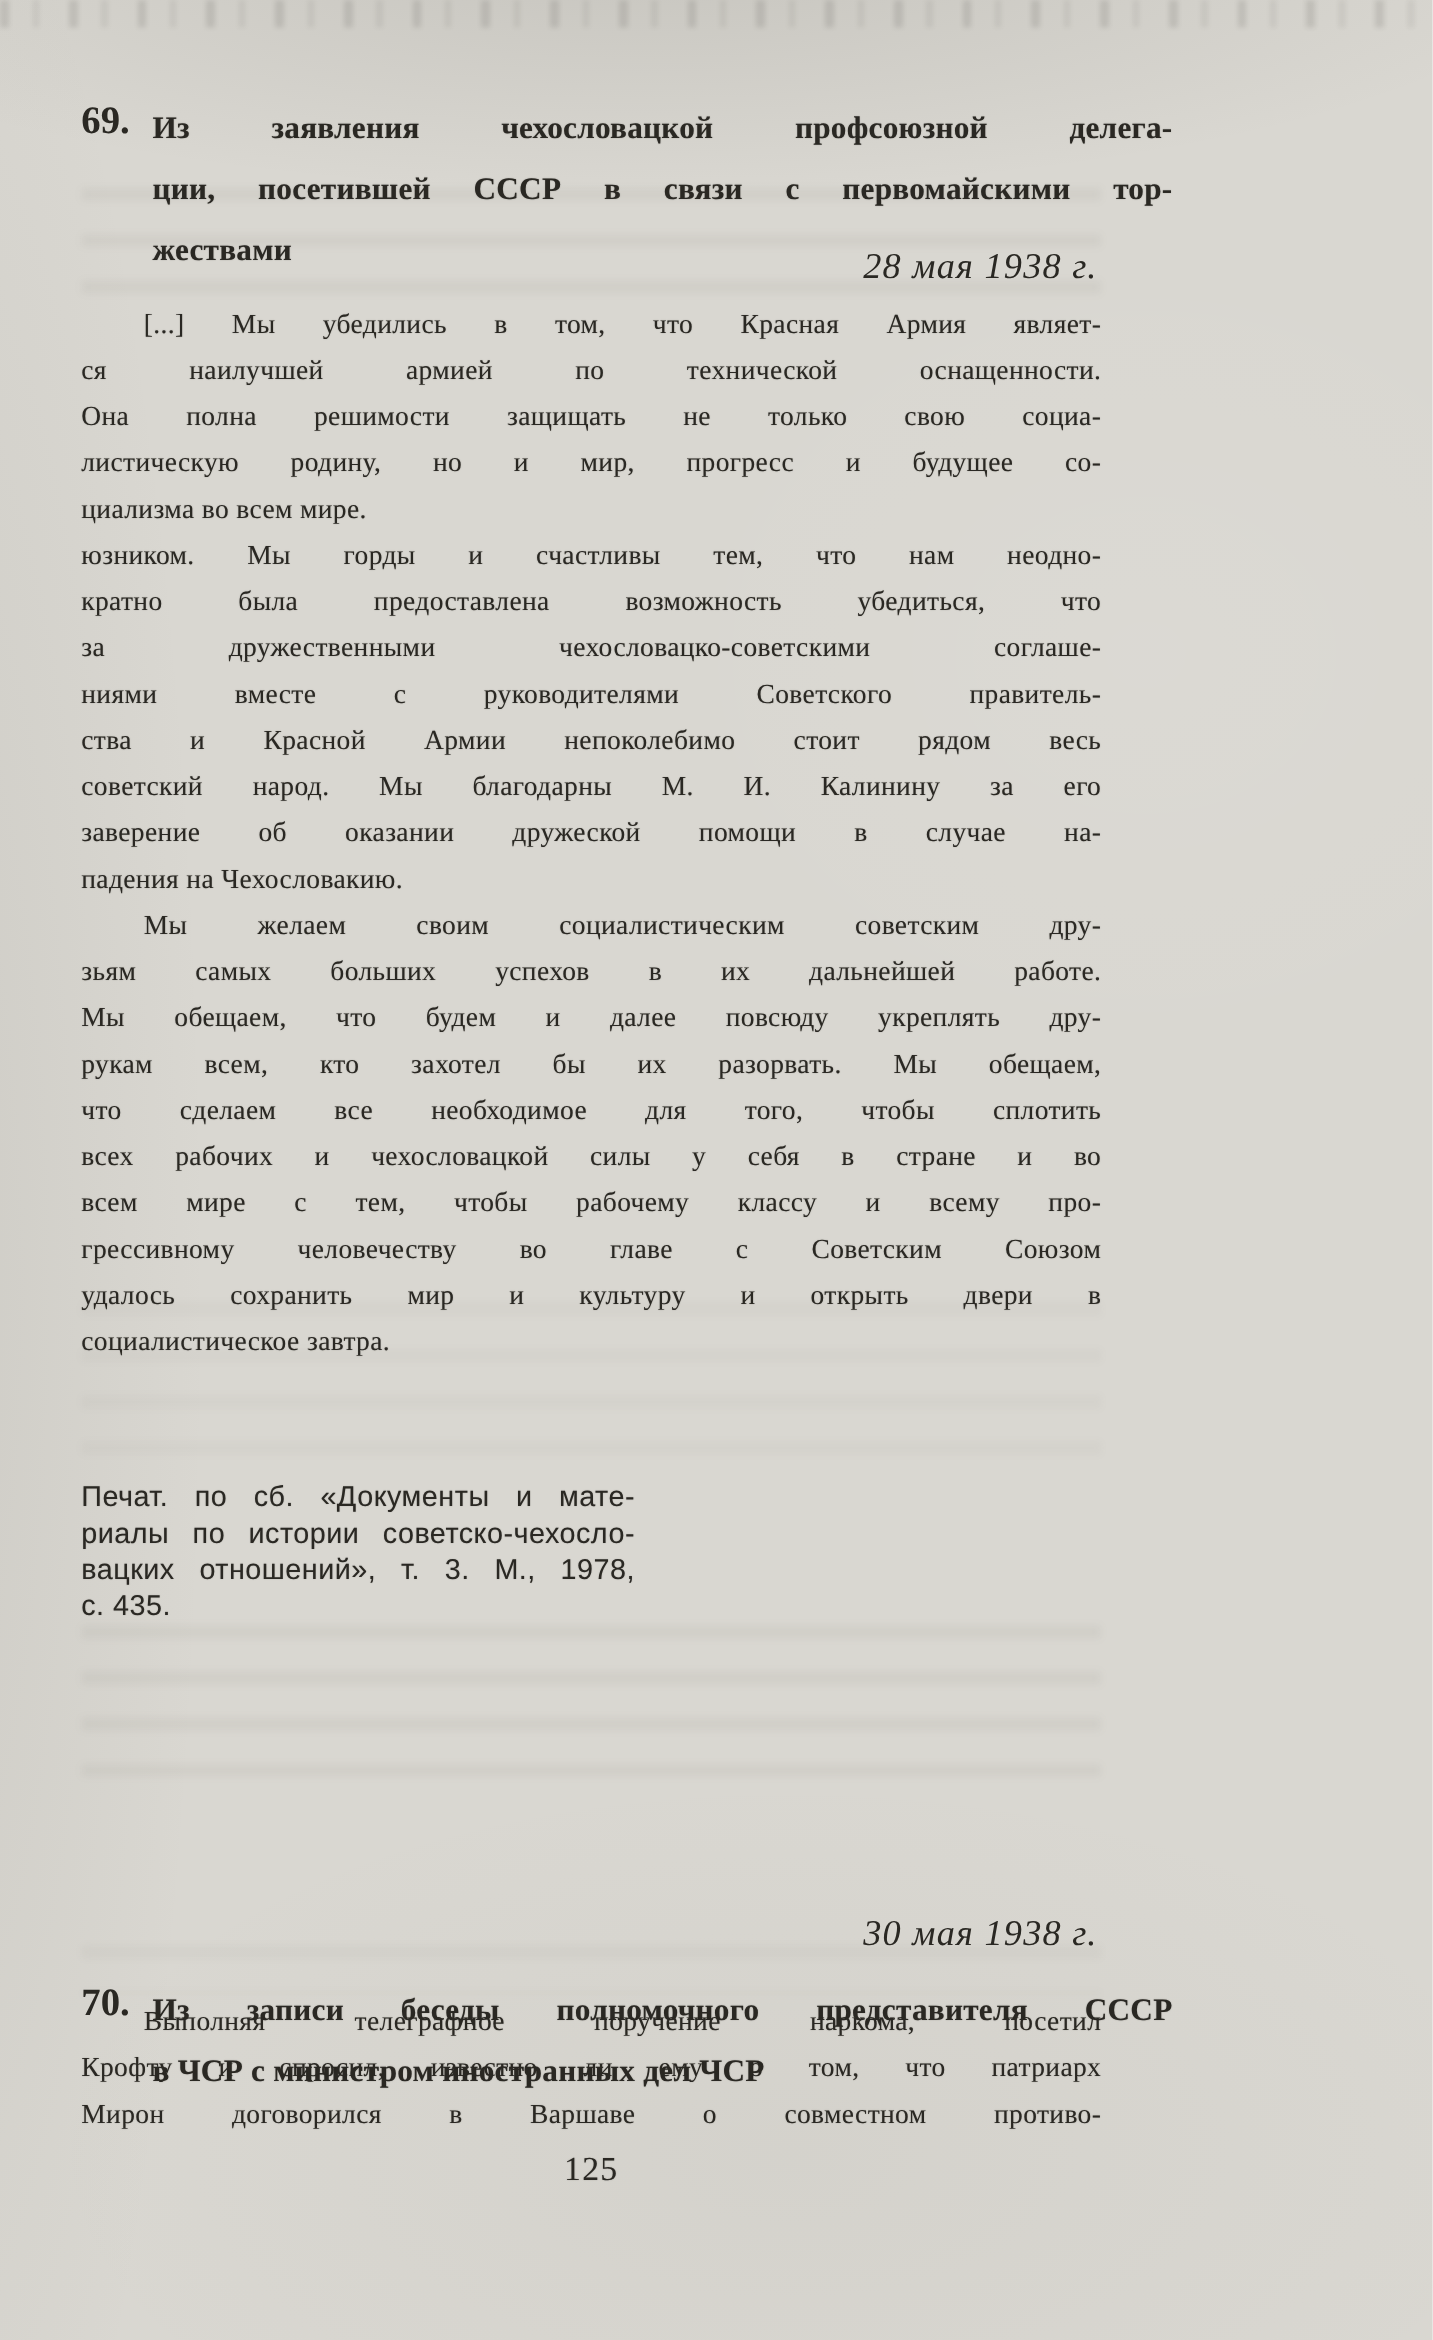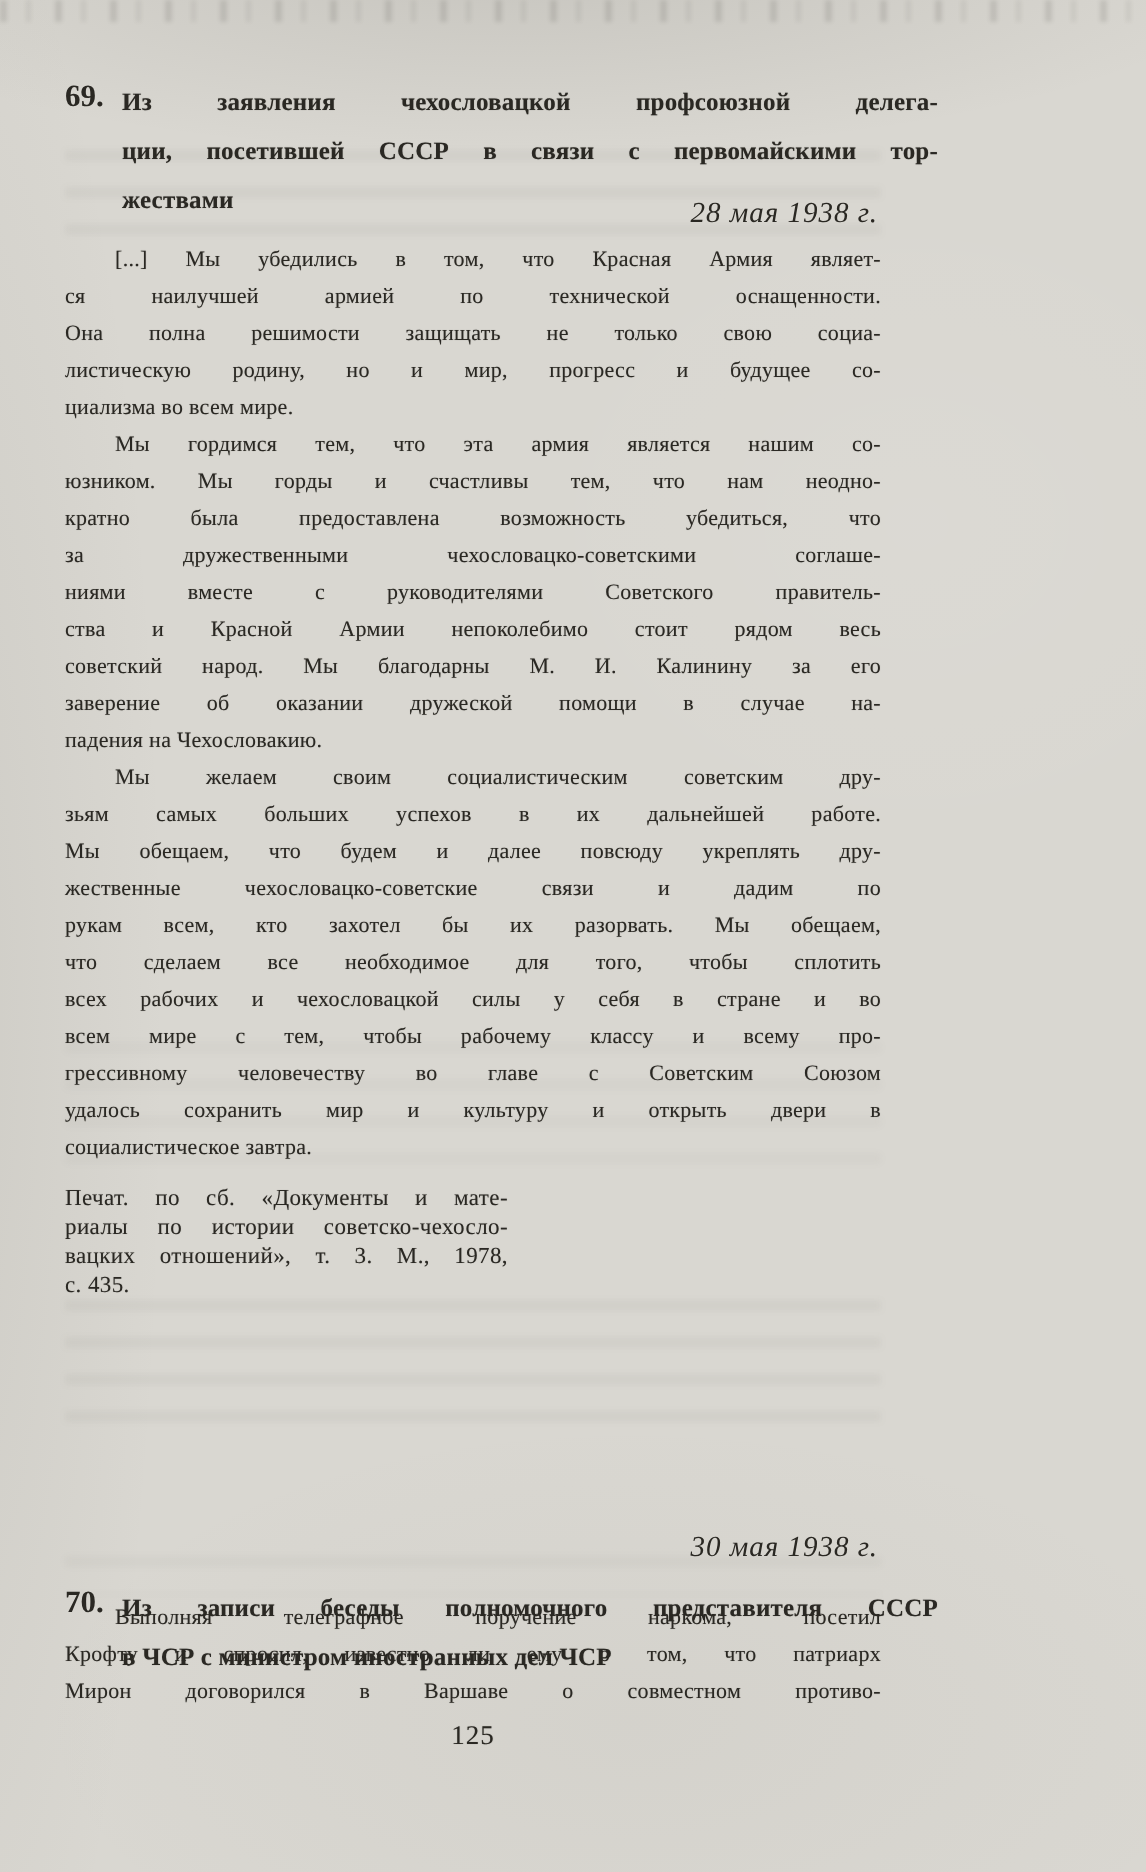--- a/index.html
+++ b/index.html
@@ -12,21 +12,21 @@
     position: relative;
     width: 1146px; height: 1872px;
     color: #2a2823;
     background:
       radial-gradient(ellipse 1000px 260px at 45% -40px, rgba(88,86,78,0.14), transparent 75%),
       radial-gradient(ellipse 300px 1600px at -60px 55%, rgba(110,108,98,0.10), transparent 75%),
       radial-gradient(ellipse 600px 500px at 80% 28%, rgba(255,255,255,0.06), transparent 70%),
       radial-gradient(ellipse 800px 400px at 55% 92%, rgba(120,118,108,0.05), transparent 75%),
       #d9d7d1;
   }
-  .page * { text-rendering: geometricPrecision; font-family: Liberation Serif, serif; }
+  .page * { text-rendering: geometricPrecision; }
 
   
   .smudge-top {
     position: absolute; top: 0; left: 0; width: 100%; height: 22px;
     background: repeating-linear-gradient(90deg,
       rgba(62,60,54,0.30) 0 7px, transparent 7px 26px, rgba(62,60,54,0.18) 26px 31px, transparent 31px 55px);
     filter: blur(2px); opacity: .45;
   }
   .ghost {
     position: absolute; left: 65px; width: 816px;
@@ -106,34 +106,32 @@
 
   <div class="date doc69-date">28 мая 1938 г.</div>
 
   <div class="block doc69-body">
     <div class="line j ind">[...] Мы убедились в том, что Красная Армия являет-</div>
     <div class="line j">ся наилучшей армией по технической оснащенности.</div>
     <div class="line j">Она полна решимости защищать не только  свою социа-</div>
     <div class="line j">листическую родину, но и мир, прогресс и будущее со-</div>
     <div class="line">циализма во всем мире.</div>
 
-    <div class="line j ind">Мы гордимся тем, что эта армия является нашим со-</div>
     <div class="line j">юзником. Мы горды и счастливы тем, что нам неодно-</div>
     <div class="line j">кратно была предоставлена возможность убедиться, что</div>
     <div class="line j">за дружественными чехословацко-советскими  соглаше-</div>
     <div class="line j">ниями вместе с руководителями Советского  правитель-</div>
     <div class="line j">ства и Красной Армии непоколебимо стоит рядом весь</div>
     <div class="line j">советский народ. Мы благодарны М. И. Калинину за его</div>
     <div class="line j">заверение об оказании дружеской помощи в случае на-</div>
     <div class="line">падения на Чехословакию.</div>
 
     <div class="line j ind">Мы желаем своим социалистическим советским дру-</div>
     <div class="line j">зьям самых больших успехов в их дальнейшей работе.</div>
     <div class="line j">Мы обещаем, что будем и далее повсюду укреплять дру-</div>
-    <div class="line j">жественные чехословацко-советские связи и дадим по</div>
     <div class="line j">рукам всем, кто захотел бы их разорвать. Мы обещаем,</div>
     <div class="line j">что сделаем все необходимое для того, чтобы сплотить</div>
     <div class="line j">всех рабочих и чехословацкой силы у себя в стране и во</div>
     <div class="line j">всем мире с тем, чтобы рабочему классу и всему про-</div>
     <div class="line j">грессивному человечеству во главе с Советским Союзом</div>
     <div class="line j">удалось сохранить мир и культуру и открыть двери в</div>
     <div class="line">социалистическое завтра.</div>
   </div>
 
   <div class="citation doc69-cite">

